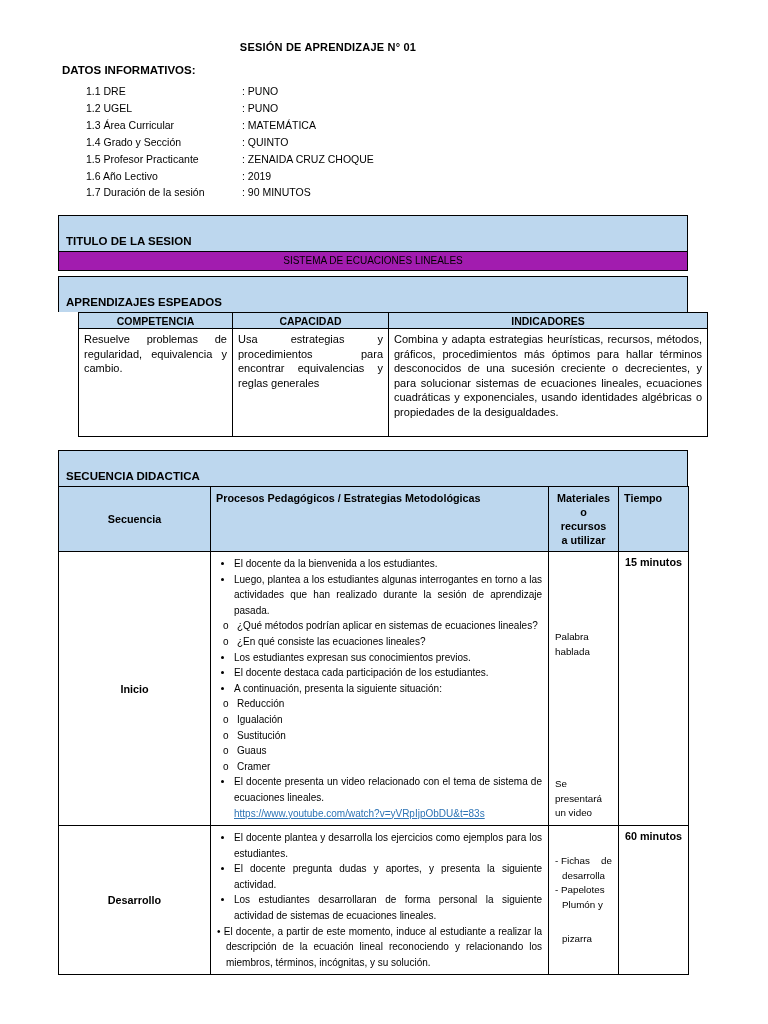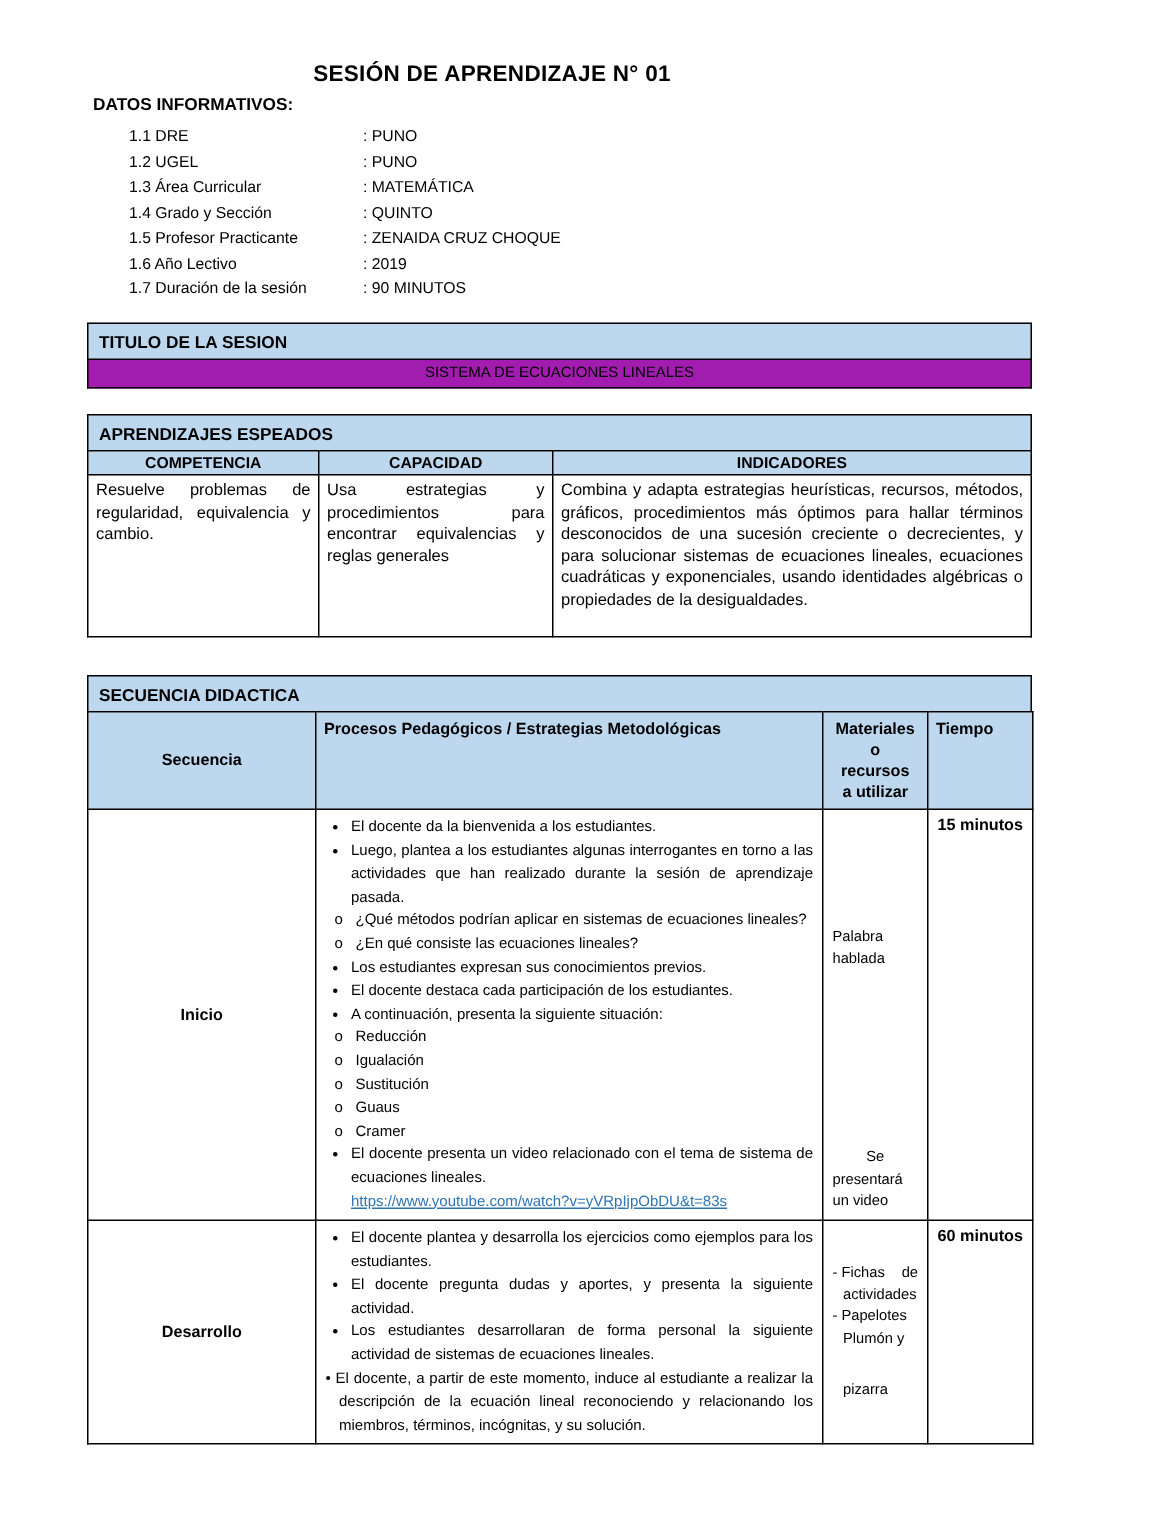--- a/index.html
+++ b/index.html
@@ -22,21 +22,21 @@
     left: 0; top: 0;
     width: 768px;
     height: 1024px;
     padding: 0;
   }
 
   
   .doc-title {
     text-align: center;
     font-weight: bold;
-    font-size: 15px;
+    font-size: 11px;
     letter-spacing: .2px;
     margin: 0;
     position: absolute;
     left: 0; top: 41px;
     width: 656px;
   }
 
   .datos-heading {
     position: absolute;
     left: 62px; top: 64px;
@@ -57,21 +57,21 @@
   }
   .datos-label { width: 156px; flex: 0 0 156px; }
   .datos-value { flex: 1 1 auto; }
 
   
   .band {
     background: #bdd7ee;
     border: 1px solid #000;
     font-weight: bold;
     font-size: 11.5px;
-    padding: 6px 0 2px 7px;
+    padding: 18px 0 2px 7px;
     line-height: 15px;
   }
 
   .box-outer {
     position: absolute;
     border: 1px solid #000;
     background: #fff;
   }
 
   
@@ -81,21 +81,21 @@
     border-top: none;
     text-align: center;
     font-size: 10px;
     padding: 3px 0 4px 0;
     background: #a21caf;
   }
 
   
   #aprendizajes-block { left: 58px; top: 276px; width: 630px; }
   #aprendizajes-block .band { border-bottom: none; }
-  .ap-table { border-collapse: collapse; width: 100%; table-layout: fixed; }
+  .ap-table { border-collapse: collapse; width: 100%; table-layout: fixed; margin-left: 20px; }
   .ap-table th, .ap-table td {
     border: 1px solid #000;
     padding: 3px 5px;
   }
   .ap-table th {
     background: #bdd7ee;
     font-size: 10.5px;
     font-weight: bold;
     text-align: center;
     height: 16px;
@@ -167,21 +167,21 @@
   .noindent-bullet { text-indent: -9px; padding-left: 9px; }
 
   .link {
     color: #2e74b5;
     text-decoration: underline;
     word-break: break-all;
   }
 
   .mat-spacer-top { height: 74px; }
   .mat-spacer-mid { height: 118px; }
-  .mat-center { text-align: center; }
+  .mat-center { }
   .justify-two {
     display: flex;
     justify-content: space-between;
   }
 </style>
 </head>
 <body>
 
 <div class="page">
 
@@ -327,21 +327,21 @@
             <li>Los estudiantes desarrollaran de forma personal la siguiente actividad de sistemas de ecuaciones lineales.</li>
           </ul>
           <div class="plain-para noindent-bullet">• El docente, a partir de este momento, induce al estudiante a realizar la descripción de la ecuación lineal reconociendo y relacionando los miembros, términos, incógnitas, y su solución.</div>
         </td>
 
         <td class="cell-materials" style="vertical-align:middle;">
           <div class="justify-two">
             <span>- Fichas</span>
             <span>de</span>
           </div>
-          <div style="padding-left:7px;">actividades</div>
+          <div style="padding-left:7px;">desarrolla</div>
           <div>- Papelotes</div>
           <div style="padding-left:7px;">Plumón y</div>
           <div style="padding-left:7px;margin-top:19px;">pizarra</div>
         </td>
 
         <td class="cell-time">60 minutos</td>
       </tr>
     </tbody>
       </table>
   </div>

